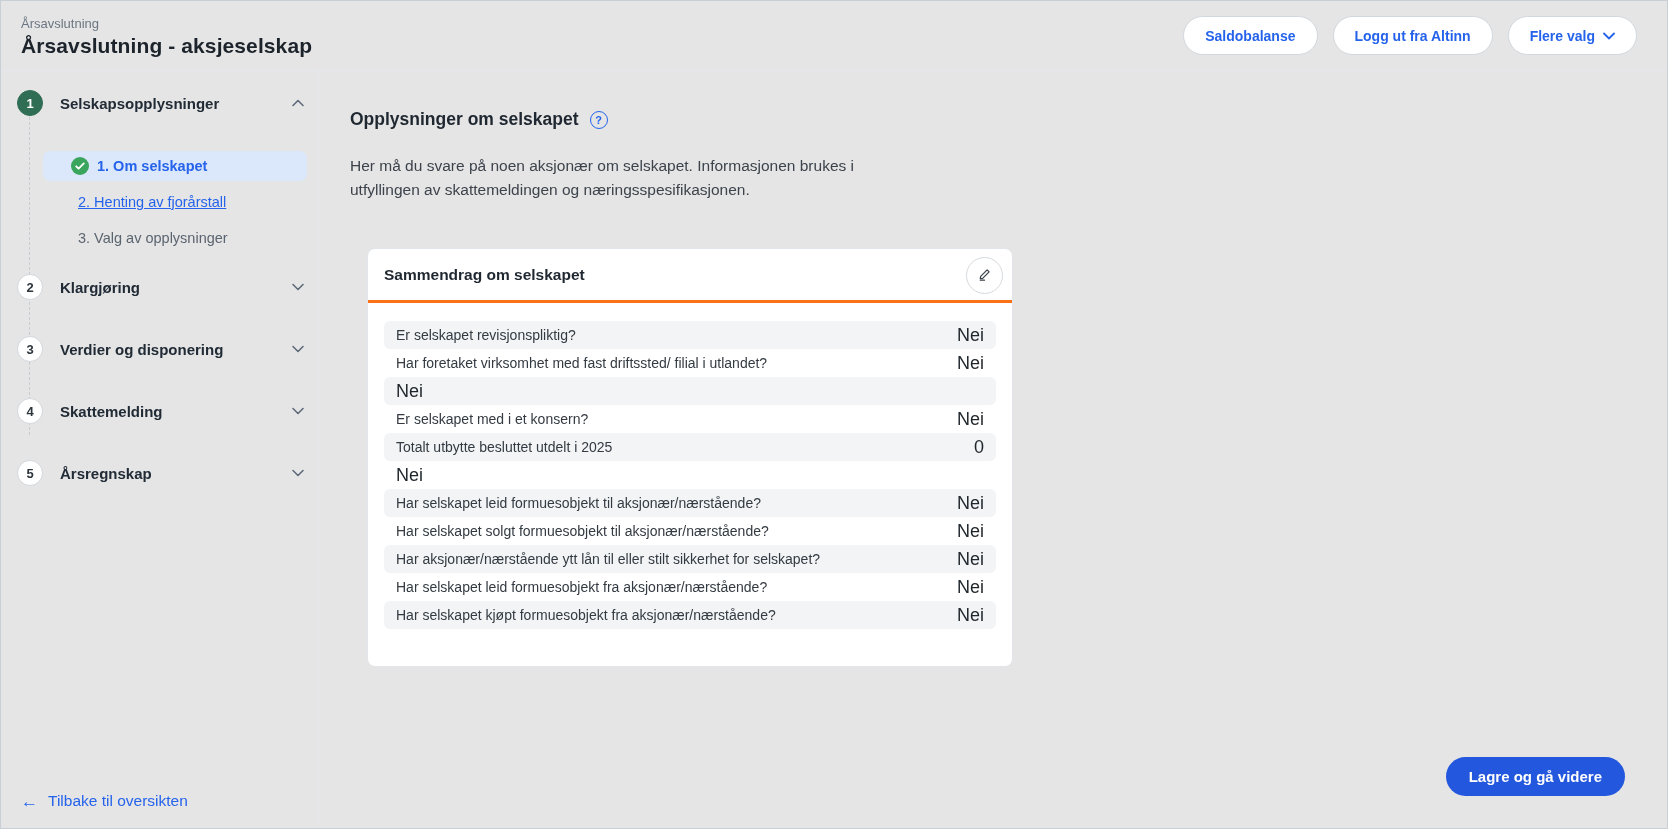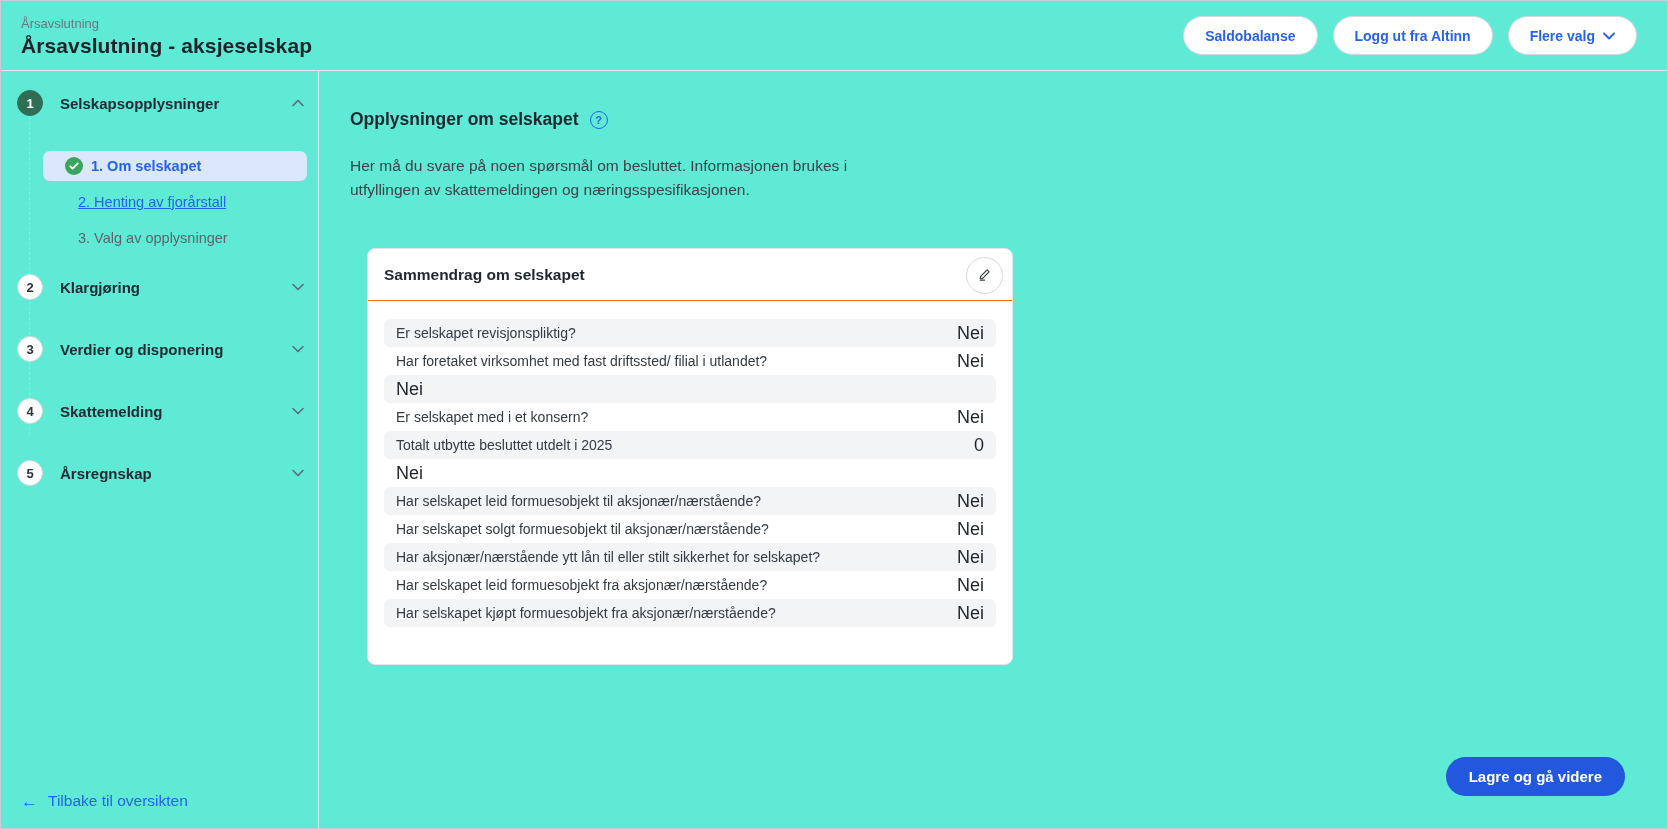--- a/index.html
+++ b/index.html
@@ -6,21 +6,21 @@
   html,body { width:1668px; height:829px; }
   body {
     font-family:"Liberation Sans", sans-serif;
     background:#fff; color:#1f2730;
     -webkit-font-smoothing:antialiased;
   }
   .page {
     width:1668px; height:829px;
     border:1px solid #c9cfd6;
     display:flex; flex-direction:column;
-    background:#5eead4; overflow:hidden;
+    background:#e5e5e5; overflow:hidden;
   }
 
   
   .header {
     height:70px; flex:0 0 70px;
     display:flex; align-items:center; justify-content:space-between;
     padding:0 30px 0 20px;
     border-bottom:1px solid #e4e7eb;
   }
   .header-titles { display:flex; flex-direction:column; gap:3px; padding-top:2px; }
@@ -62,21 +62,21 @@
     background:#fff; border:1px solid #d3d8dd; color:#2c343c;
   }
   .step-circle.done { background:#2f6d55; border-color:#2f6d55; color:#fff; }
   .step-label { font-size:15px; font-weight:600; color:#212b36; }
   .step-chevron { margin-left:auto; color:#5f6b7a; display:flex; }
   .step-chevron.up svg { transform:rotate(180deg); }
 
   .sub-list { position:relative; z-index:1; margin:12px 0 20px 42px; width:264px; }
   .sub-item {
     display:flex; align-items:center; gap:8px;
-    min-height:30px; padding:5px 22px; margin-bottom:6px;
+    min-height:30px; padding:5px 28px; margin-bottom:6px;
     border-radius:7px; font-size:14.5px; color:#5b6570; cursor:pointer;
   }
   .sub-item.active { background:#dbe7fa; color:#2563eb; font-weight:600; }
   .sub-item.link { padding-left:35px; }
   .sub-item.link .sub-label { color:#2563eb; text-decoration:underline; }
   .sub-item.plain { padding-left:35px; }
   .check-icon { display:flex; flex:0 0 18px; }
 
   .back-link {
     position:absolute; left:20px; bottom:18px;
@@ -98,21 +98,21 @@
     margin-top:24px; max-width:556px;
     font-size:15.5px; line-height:1.55; color:#3c434b;
   }
 
   .summary-card {
     margin:46px 0 0 17px; width:646px;
     border:1px solid #e2e5e9; border-radius:8px; background:#fff;
   }
   .card-header {
     position:relative; padding:17px 16px 16px;
-    border-bottom:1px solid #f97316;
+    border-bottom:3px solid #f97316;
   }
   .card-title { font-size:15.5px; font-weight:700; color:#1f2730; }
   .edit-btn {
     position:absolute; right:9px; top:8px;
     width:37px; height:37px; border-radius:50%;
     border:1px solid #d6dade; background:#fff; color:#3a424a;
     display:flex; align-items:center; justify-content:center; cursor:pointer;
   }
   .card-body { padding:18px 16px 37px; }
   .qa-row {
@@ -236,21 +236,21 @@
         <span>Tilbake til oversikten</span>
       </a>
     </aside>
 
     <main class="main">
       <div class="content-heading">
         <h1>Opplysninger om selskapet</h1>
         <span class="help-icon">?</span>
       </div>
 
-      <p class="intro">Her må du svare på noen spørsmål om besluttet. Informasjonen brukes i utfyllingen av skattemeldingen og næringsspesifikasjonen.</p>
+      <p class="intro">Her må du svare på noen aksjonær om selskapet. Informasjonen brukes i utfyllingen av skattemeldingen og næringsspesifikasjonen.</p>
 
       <section class="summary-card">
         <div class="card-header">
           <span class="card-title">Sammendrag om selskapet</span>
           <button class="edit-btn">
             <span>
               <svg width="15" height="15" viewBox="0 0 16 16">
                   <path d="M10.8 3.1 L12.9 5.2 L6 12.1 L3.5 12.5 L3.9 10 Z" fill="none" stroke="currentColor" stroke-width="1.3" stroke-linejoin="round"></path>
                   <path d="M3.5 14 H8" stroke="currentColor" stroke-width="1.3" stroke-linecap="round"></path>
                 </svg>

